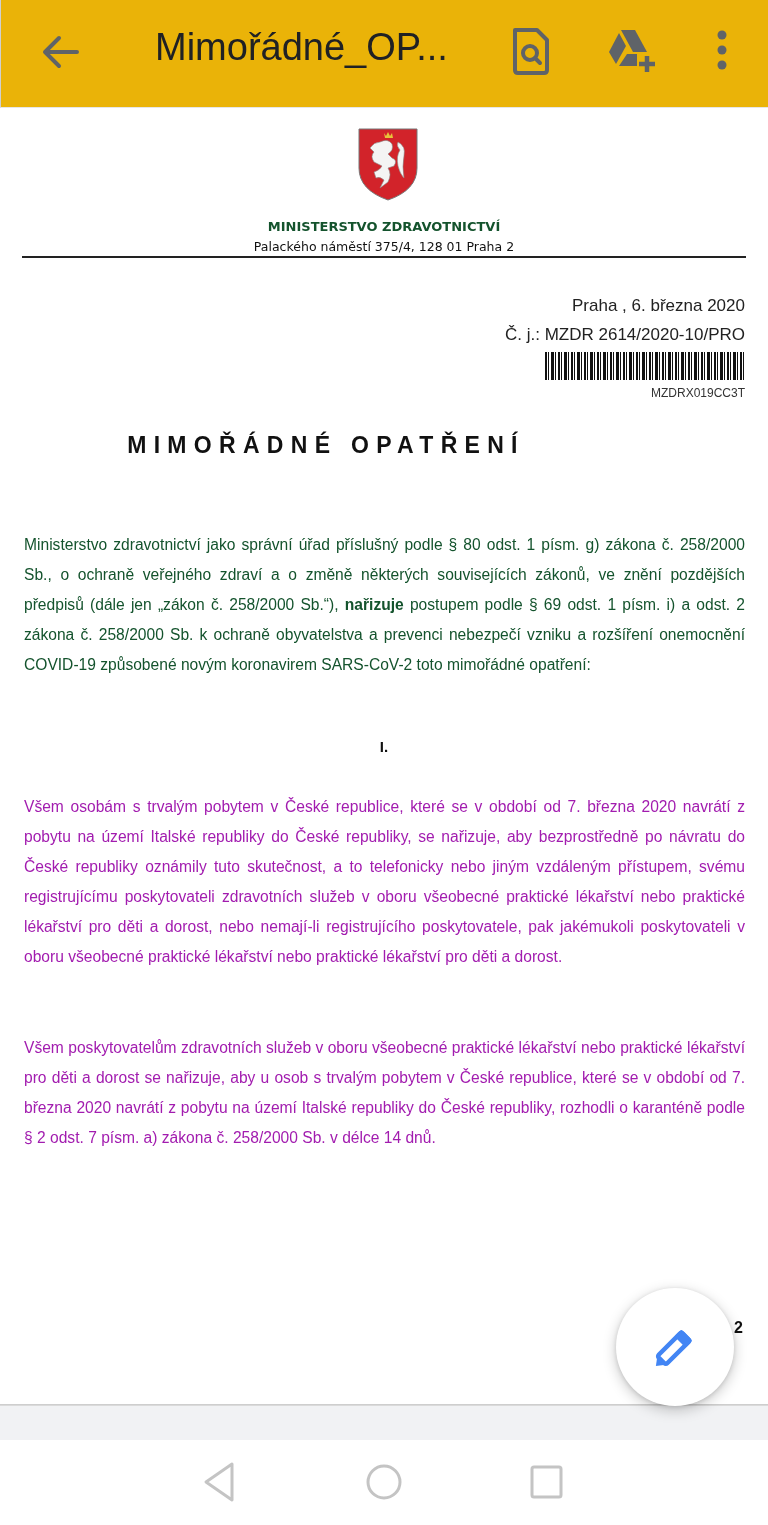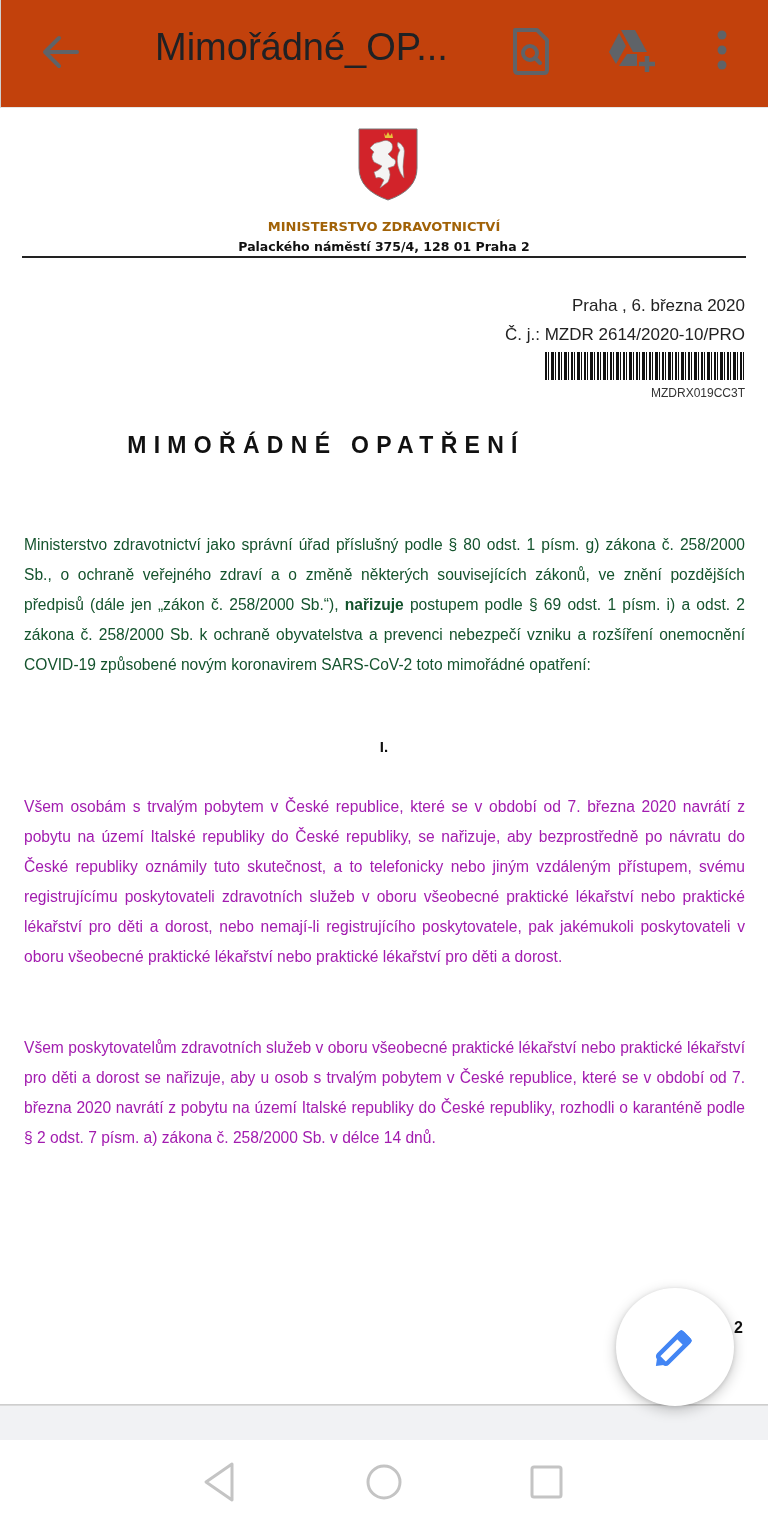--- a/index.html
+++ b/index.html
@@ -2,21 +2,21 @@
 <html><head>
 <meta charset="utf-8">
 <style>
   html, body { margin:0; padding:0; }
   body {
     width:768px; height:1525px; position:relative; overflow:hidden;
     background:#ffffff; font-family:"Liberation Sans", sans-serif;
   }
   .topbar {
     position:absolute; left:0; top:0; width:768px; height:108px;
-    background:#c2410c; border-left:1px solid #d0d0d0; box-sizing:border-box;
+    background:#eab308; border-left:1px solid #d0d0d0; box-sizing:border-box;
     border-bottom:1px solid #e6e6e6;
   }
   .topbar .back { position:absolute; left:38px; top:30px; width:44px; height:44px; cursor:pointer; }
   .topbar .title {
     position:absolute; left:154px; top:26px; font-size:38px; color:#202124;
     font-family:"Liberation Sans", sans-serif; letter-spacing:0px; white-space:nowrap;
   }
   .topbar .ico { position:absolute; top:26px; width:44px; height:50px; cursor:pointer; }
   .page {
     position:absolute; left:1px; top:110px; width:767px; height:1295px; background:#fff;
@@ -24,25 +24,25 @@
   }
   .page-bottom-shadow {
     position:absolute; left:0; top:1404px; width:768px; height:3px;
     background:linear-gradient(#c8c8c8, #ececec);
   }
   .gray-band { position:absolute; left:0; top:1406px; width:768px; height:34px; background:#f1f2f4; }
   .navbar { position:absolute; left:0; top:1440px; width:768px; height:85px; background:#fff; }
   .crest { position:absolute; left:358px; top:128px; width:60px; height:73px; }
   .ministry {
     position:absolute; left:0; width:768px; text-align:center; top:219px;
-    font-family:"DejaVu Sans", sans-serif; font-weight:bold; font-size:13px; color:#a16207;
+    font-family:"DejaVu Sans", sans-serif; font-weight:bold; font-size:13px; color:#14532d;
   }
   .address {
     position:absolute; left:0; width:768px; text-align:center; top:239px;
-    font-family:"DejaVu Sans", sans-serif; font-weight:bold; font-size:12.5px; color:#111;
+    font-family:"DejaVu Sans", sans-serif; font-weight:normal; font-size:12.5px; color:#111;
   }
   .rule { position:absolute; left:22px; top:256px; width:724px; height:2px; background:#222; }
   .meta { position:absolute; right:23px; text-align:left; color:#222; font-size:17px; }
   .barcode { position:absolute; left:545px; top:352px; width:200px; height:28px; }
   .bcode-text { position:absolute; right:23px; top:386px; font-size:12px; color:#333; }
   .heading {
     position:absolute; left:0; width:652px; text-align:center; top:432px;
     font-weight:bold; font-size:23px; letter-spacing:7.3px; color:#111;
   }
   .para {

